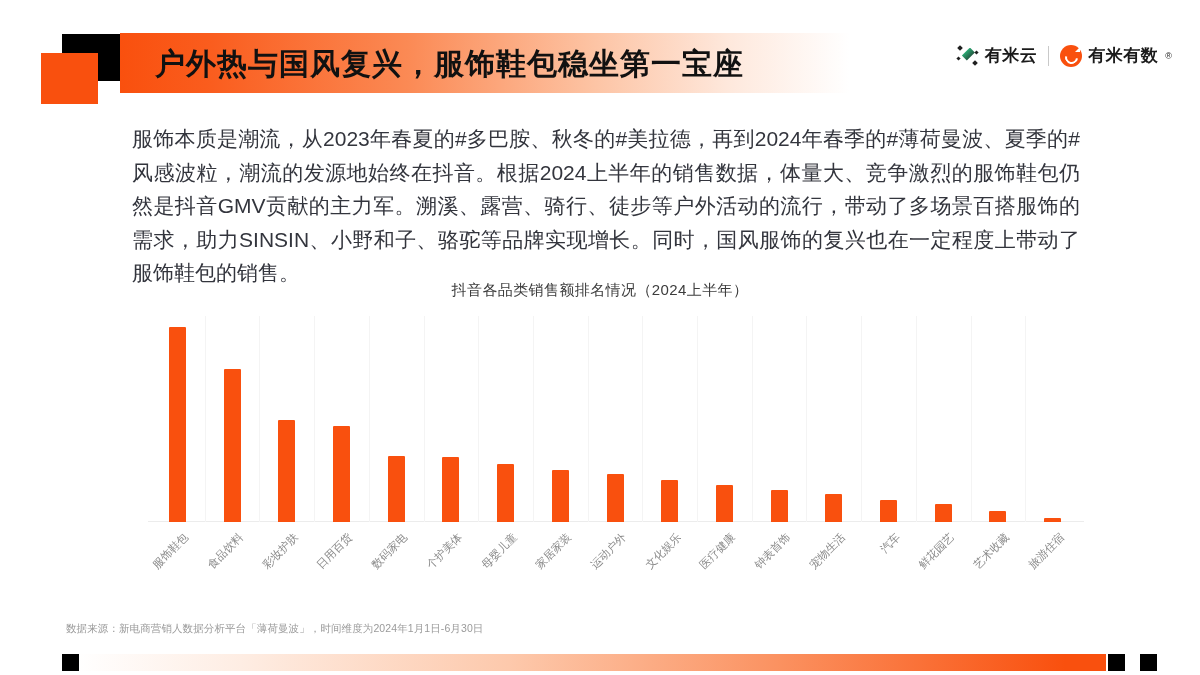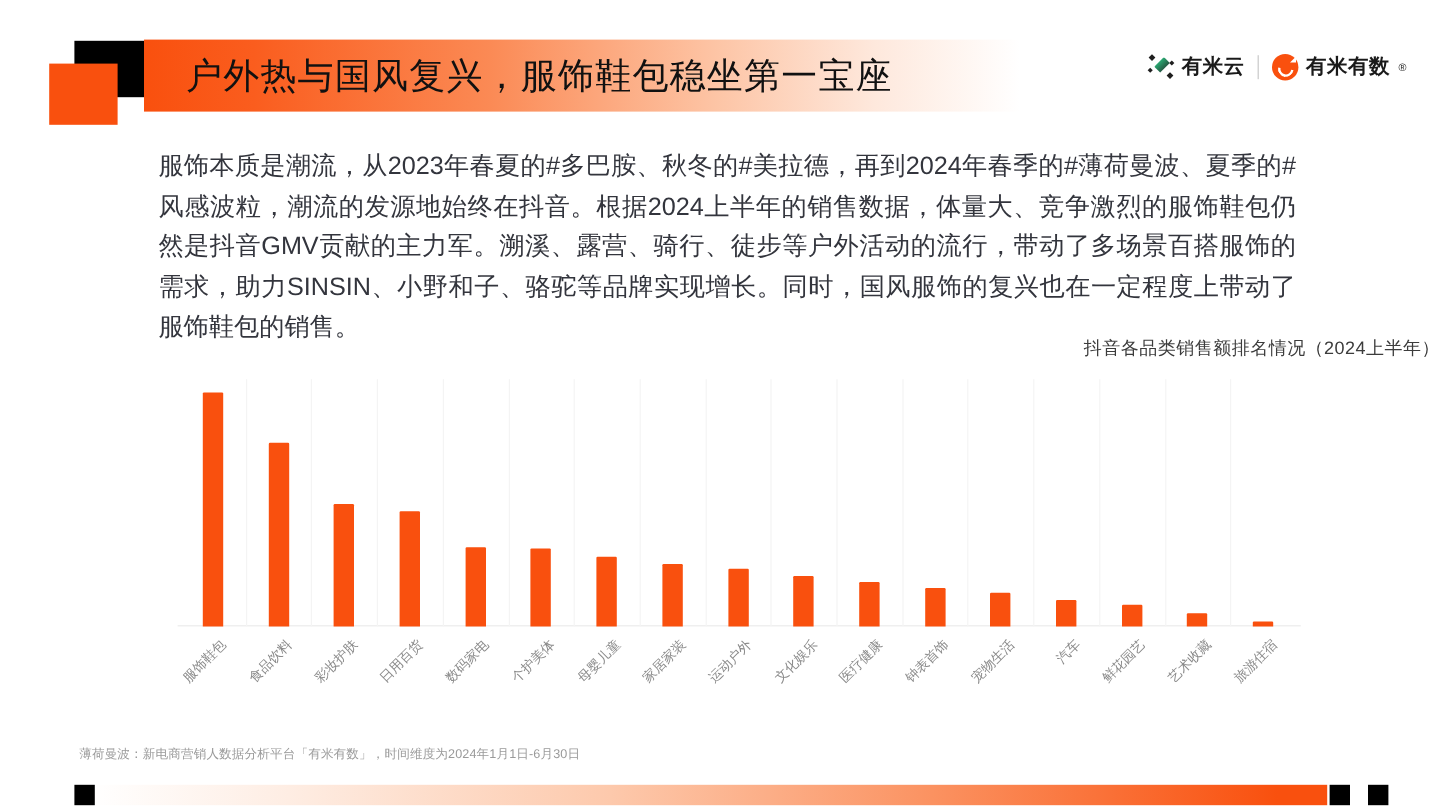--- a/index.html
+++ b/index.html
@@ -21,21 +21,21 @@
     position:absolute; left:41px; top:53px; width:57px; height:51px;
     background:#F9500E;
   }
 
   .title-band {
     position:absolute; left:120px; top:33px; width:760px; height:60px;
     background:linear-gradient(90deg,#F9500E 0%,#FA5D1E 12%,#FB8A55 38%,#FDC3A3 62%,#FEE8DC 80%,#FFFFFF 96%);
   }
   .title-text {
     position:absolute; left:155px; top:42px; width:740px; height:44px;
-    font-size:30px; font-weight:normal; color:#111111; letter-spacing:1px;
+    font-size:30px; font-weight:bold; color:#111111; letter-spacing:1px;
     line-height:44px; white-space:nowrap;
   }
 
   
   .logos {
     position:absolute; right:28px; top:44px;
     display:flex; align-items:center; gap:11px;
   }
   .logo-group { display:flex; align-items:center; gap:6px; }
   .logo-ym-mark { width:22px; height:22px; position:relative; }
@@ -70,21 +70,21 @@
 
   
   .para {
     position:absolute; left:132px; top:122px; width:948px;
     font-size:21px; line-height:33.5px; color:#33353d;
     text-align:justify; text-justify:inter-character;
   }
 
   
   .chart-title {
-    position:absolute; left:0; top:281px; width:1200px; text-align:right;
+    position:absolute; left:0; top:281px; width:1200px; text-align:center;
     font-size:15px; color:#3c3c3c; letter-spacing:.4px;
   }
   .chart { position:absolute; left:0px; top:316px; width:1200px; height:300px; }
   .plot {
     position:absolute; left:150px; top:0px; width:930px; height:206px;
   }
   .gridline {
     position:absolute; top:0; width:1px; height:206px;
     background:#f4f4f4;
   }
@@ -200,17 +200,17 @@
     <div class="xlabel" style="left: 613.706px; width: 60px; top: 8px;">文化娱乐</div>
     <div class="xlabel" style="left: 668.412px; width: 60px; top: 8px;">医疗健康</div>
     <div class="xlabel" style="left: 723.118px; width: 60px; top: 8px;">钟表首饰</div>
     <div class="xlabel" style="left: 777.824px; width: 60px; top: 8px;">宠物生活</div>
     <div class="xlabel" style="left: 832.529px; width: 60px; top: 8px;">汽车</div>
     <div class="xlabel" style="left: 887.235px; width: 60px; top: 8px;">鲜花园艺</div>
     <div class="xlabel" style="left: 941.941px; width: 60px; top: 8px;">艺术收藏</div>
     <div class="xlabel" style="left: 996.647px; width: 60px; top: 8px;">旅游住宿</div>
   </div>
 
-<div class="footnote">薄荷曼波：新电商营销人数据分析平台「有米有数」，时间维度为2024年1月1日-6月30日</div>
+<div class="footnote">数据来源：新电商营销人数据分析平台「薄荷曼波」，时间维度为2024年1月1日-6月30日</div>
 <div class="bottom-bar"></div>
 <div class="bottom-sq bs-left"></div>
 <div class="bottom-sq bs-mid"></div>
 <div class="bottom-sq bs-right"></div>
 
 </body></html>

